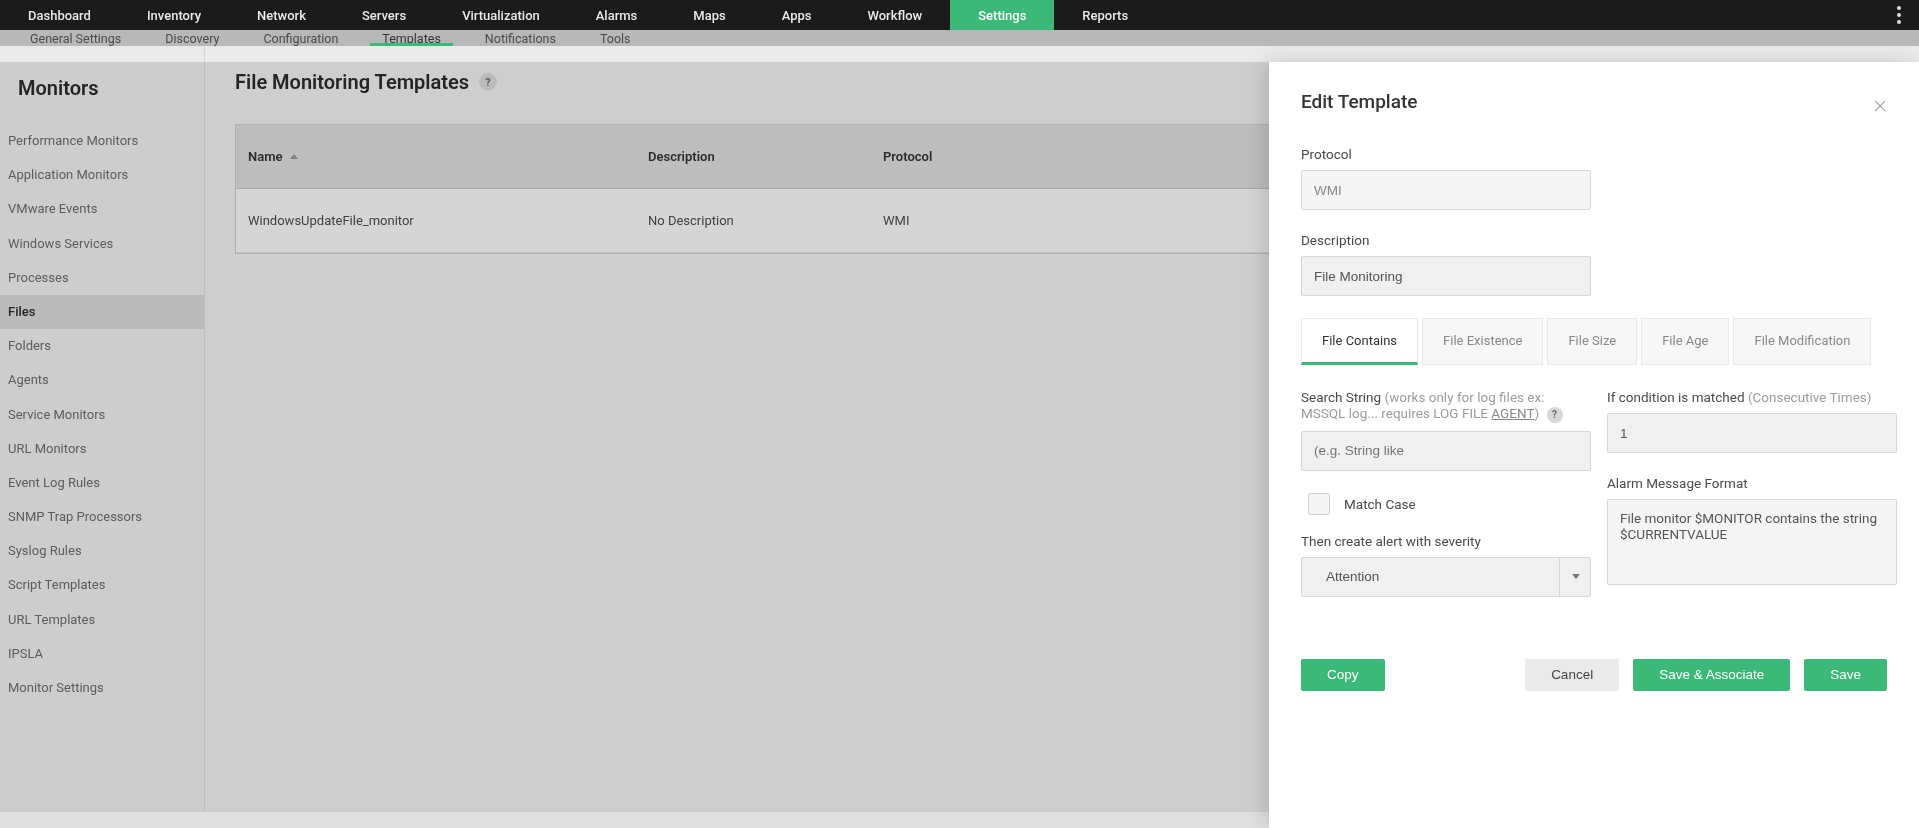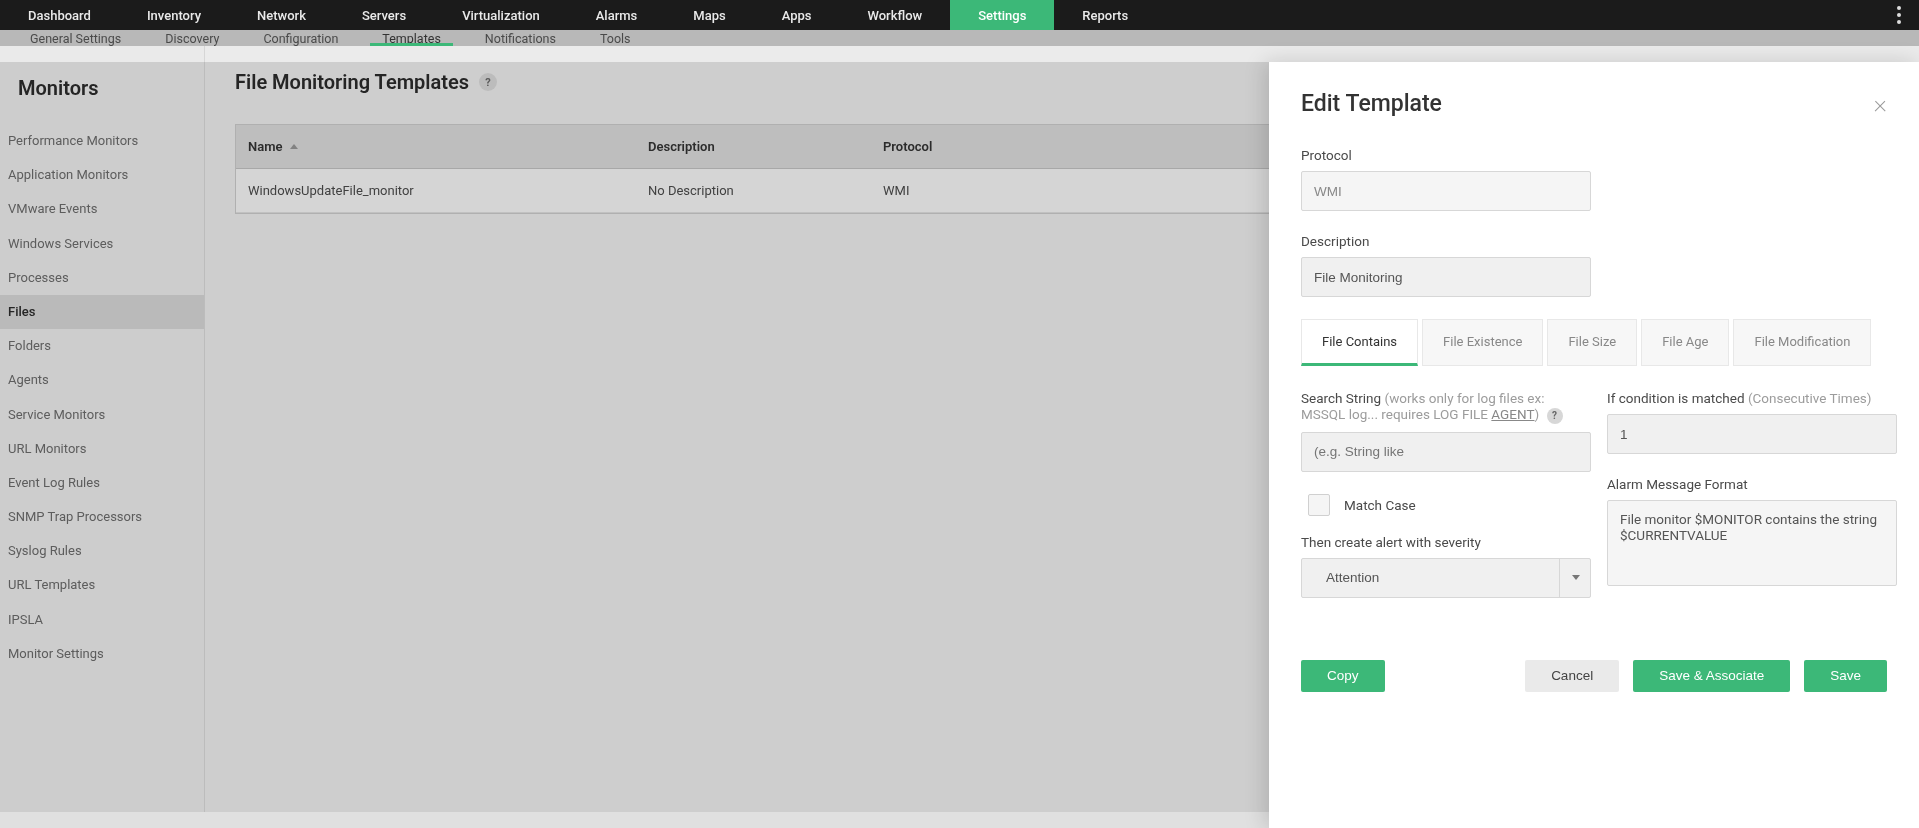--- a/index.html
+++ b/index.html
@@ -147,21 +147,21 @@
     border-bottom: 1px solid #c0c0c0;
     font-weight: 600;
     font-size: 13px;
     color: #333;
   }
   .table-row {
     font-size: 13px;
     color: #4a4a4a;
     border-bottom: 1px solid #dcdcdc;
   }
-  .cell { padding: 14px 12px; }
+  .cell { padding: 24px 12px; }
   .col-name { flex: 0 0 400px; display:flex; align-items:center; gap:4px;}
   .col-desc { flex: 0 0 235px; }
   .col-proto { flex: 0 0 260px; }
 
   .sort-icon {
     display:inline-block;
     width:0;height:0;
     border-left:4px solid transparent;
     border-right:4px solid transparent;
     border-bottom:5px solid #777;
@@ -190,21 +190,21 @@
     overflow-y: auto;
     z-index: 10;
   }
   .panel-header {
     display: flex;
     justify-content: space-between;
     align-items: flex-start;
     margin-bottom: 30px;
   }
   .panel-title {
-    font-size: 23px;
+    font-size: 19px;
     font-weight: 500;
     color: #333;
   }
   .close-x {
     font-size: 26px;
     color: #9a9a9a;
     cursor: pointer;
     line-height: 1;
     font-weight: 200;
   }
@@ -393,20 +393,21 @@
     <div class="side-item">Windows Services</div>
     <div class="side-item">Processes</div>
     <div class="side-item active">Files</div>
     <div class="side-item">Folders</div>
     <div class="side-item">Agents</div>
     <div class="side-item">Service Monitors</div>
     <div class="side-item">URL Monitors</div>
     <div class="side-item">Event Log Rules</div>
     <div class="side-item">SNMP Trap Processors</div>
     <div class="side-item">Syslog Rules</div>
+    <div class="side-item">Script Templates</div>
     <div class="side-item">URL Templates</div>
     <div class="side-item">IPSLA</div>
     <div class="side-item">Monitor Settings</div>
   </div>
 
   <div class="content">
     <div class="page-title">
       <span>File Monitoring Templates</span>
       <span class="help-badge">?</span>
     </div>

